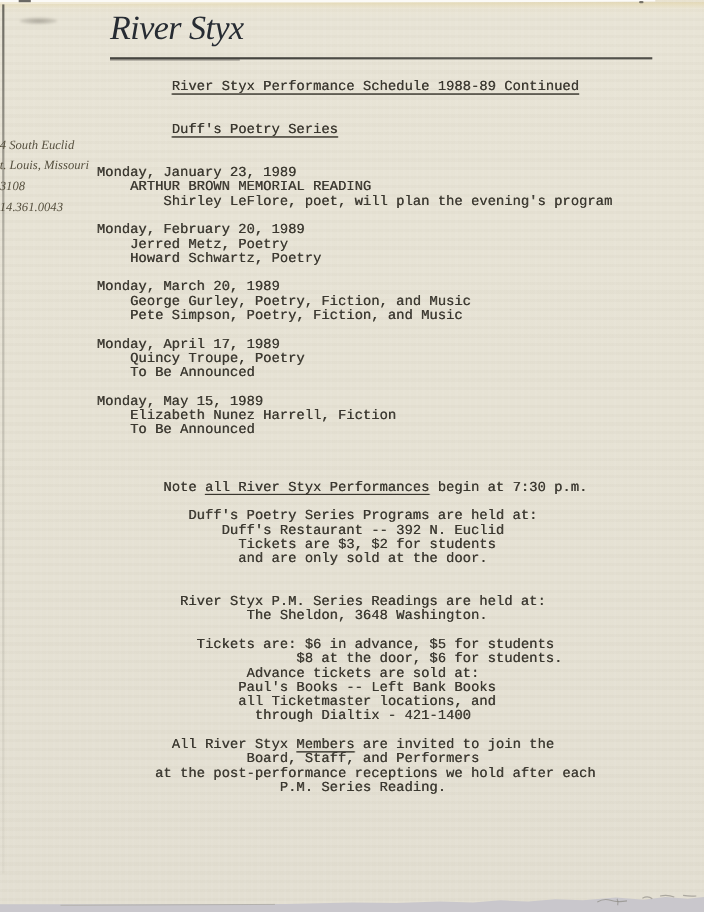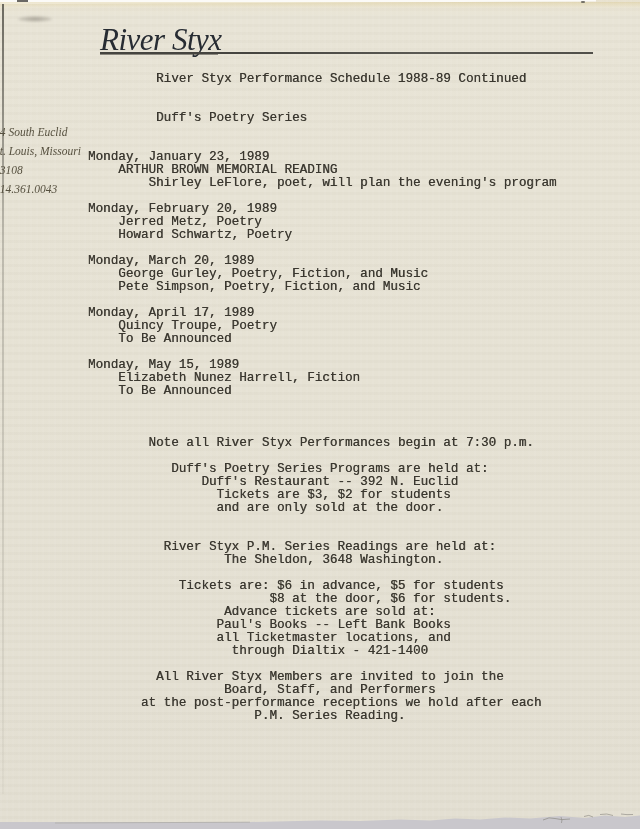--- a/index.html
+++ b/index.html
@@ -29,21 +29,21 @@
   }
   .smudge{
     position:absolute;left:18px;top:16px;width:34px;height:6px;border-radius:50%;
     background:radial-gradient(ellipse at center, rgba(110,105,95,0.5), rgba(110,105,95,0));
     filter:blur(1px);
   }
   .top-dash{position:absolute;left:17px;top:0;width:11px;height:2px;background:rgba(70,68,62,0.8);}
   .top-speck{position:absolute;left:581px;top:1px;width:4px;height:2px;background:rgba(90,88,80,0.8);border-radius:1px;}
 
   .logo{
-    position:absolute;left:100px;top:24px;
+    position:absolute;left:100px;top:9px;
     font:italic 31px/32px "Liberation Serif", serif;
     letter-spacing:-0.5px;color:#272c33;
   }
   .rule{
     position:absolute;left:100px;top:52px;width:493px;height:1.6px;
     background:linear-gradient(90deg,#45443f 0 30%,#5a5953 65%,#504f49 100%);
   }
   .rule-accent{
     position:absolute;left:100px;top:54px;width:118px;height:1px;
     background:rgba(62,60,55,0.55);
@@ -54,21 +54,21 @@
     color:#56503f;white-space:nowrap;
   }
   .typed{
     position:absolute;left:88px;top:73px;
     font:12.6px/13px "Liberation Mono","DejaVu Sans Mono", monospace;
     color:#3a372f;
     text-shadow:0.35px 0 0 rgba(58,55,47,0.75);
     white-space:pre;
   }
   .tline{height:13px;}
-  .u{text-underline-offset:2.5px;text-decoration-thickness:1px;}
+  .u{text-decoration:underline;text-underline-offset:2.5px;text-decoration-thickness:1px;}
   .tear{position:absolute;left:0;top:803px;width:640px;height:26px;}
 </style>
 </head>
 <body>
 
 <div class="paper">
   <div class="top-edge"></div>
   <div class="top-tint"></div>
   <div class="left-edge-line"></div>
   <div class="smudge"></div>

